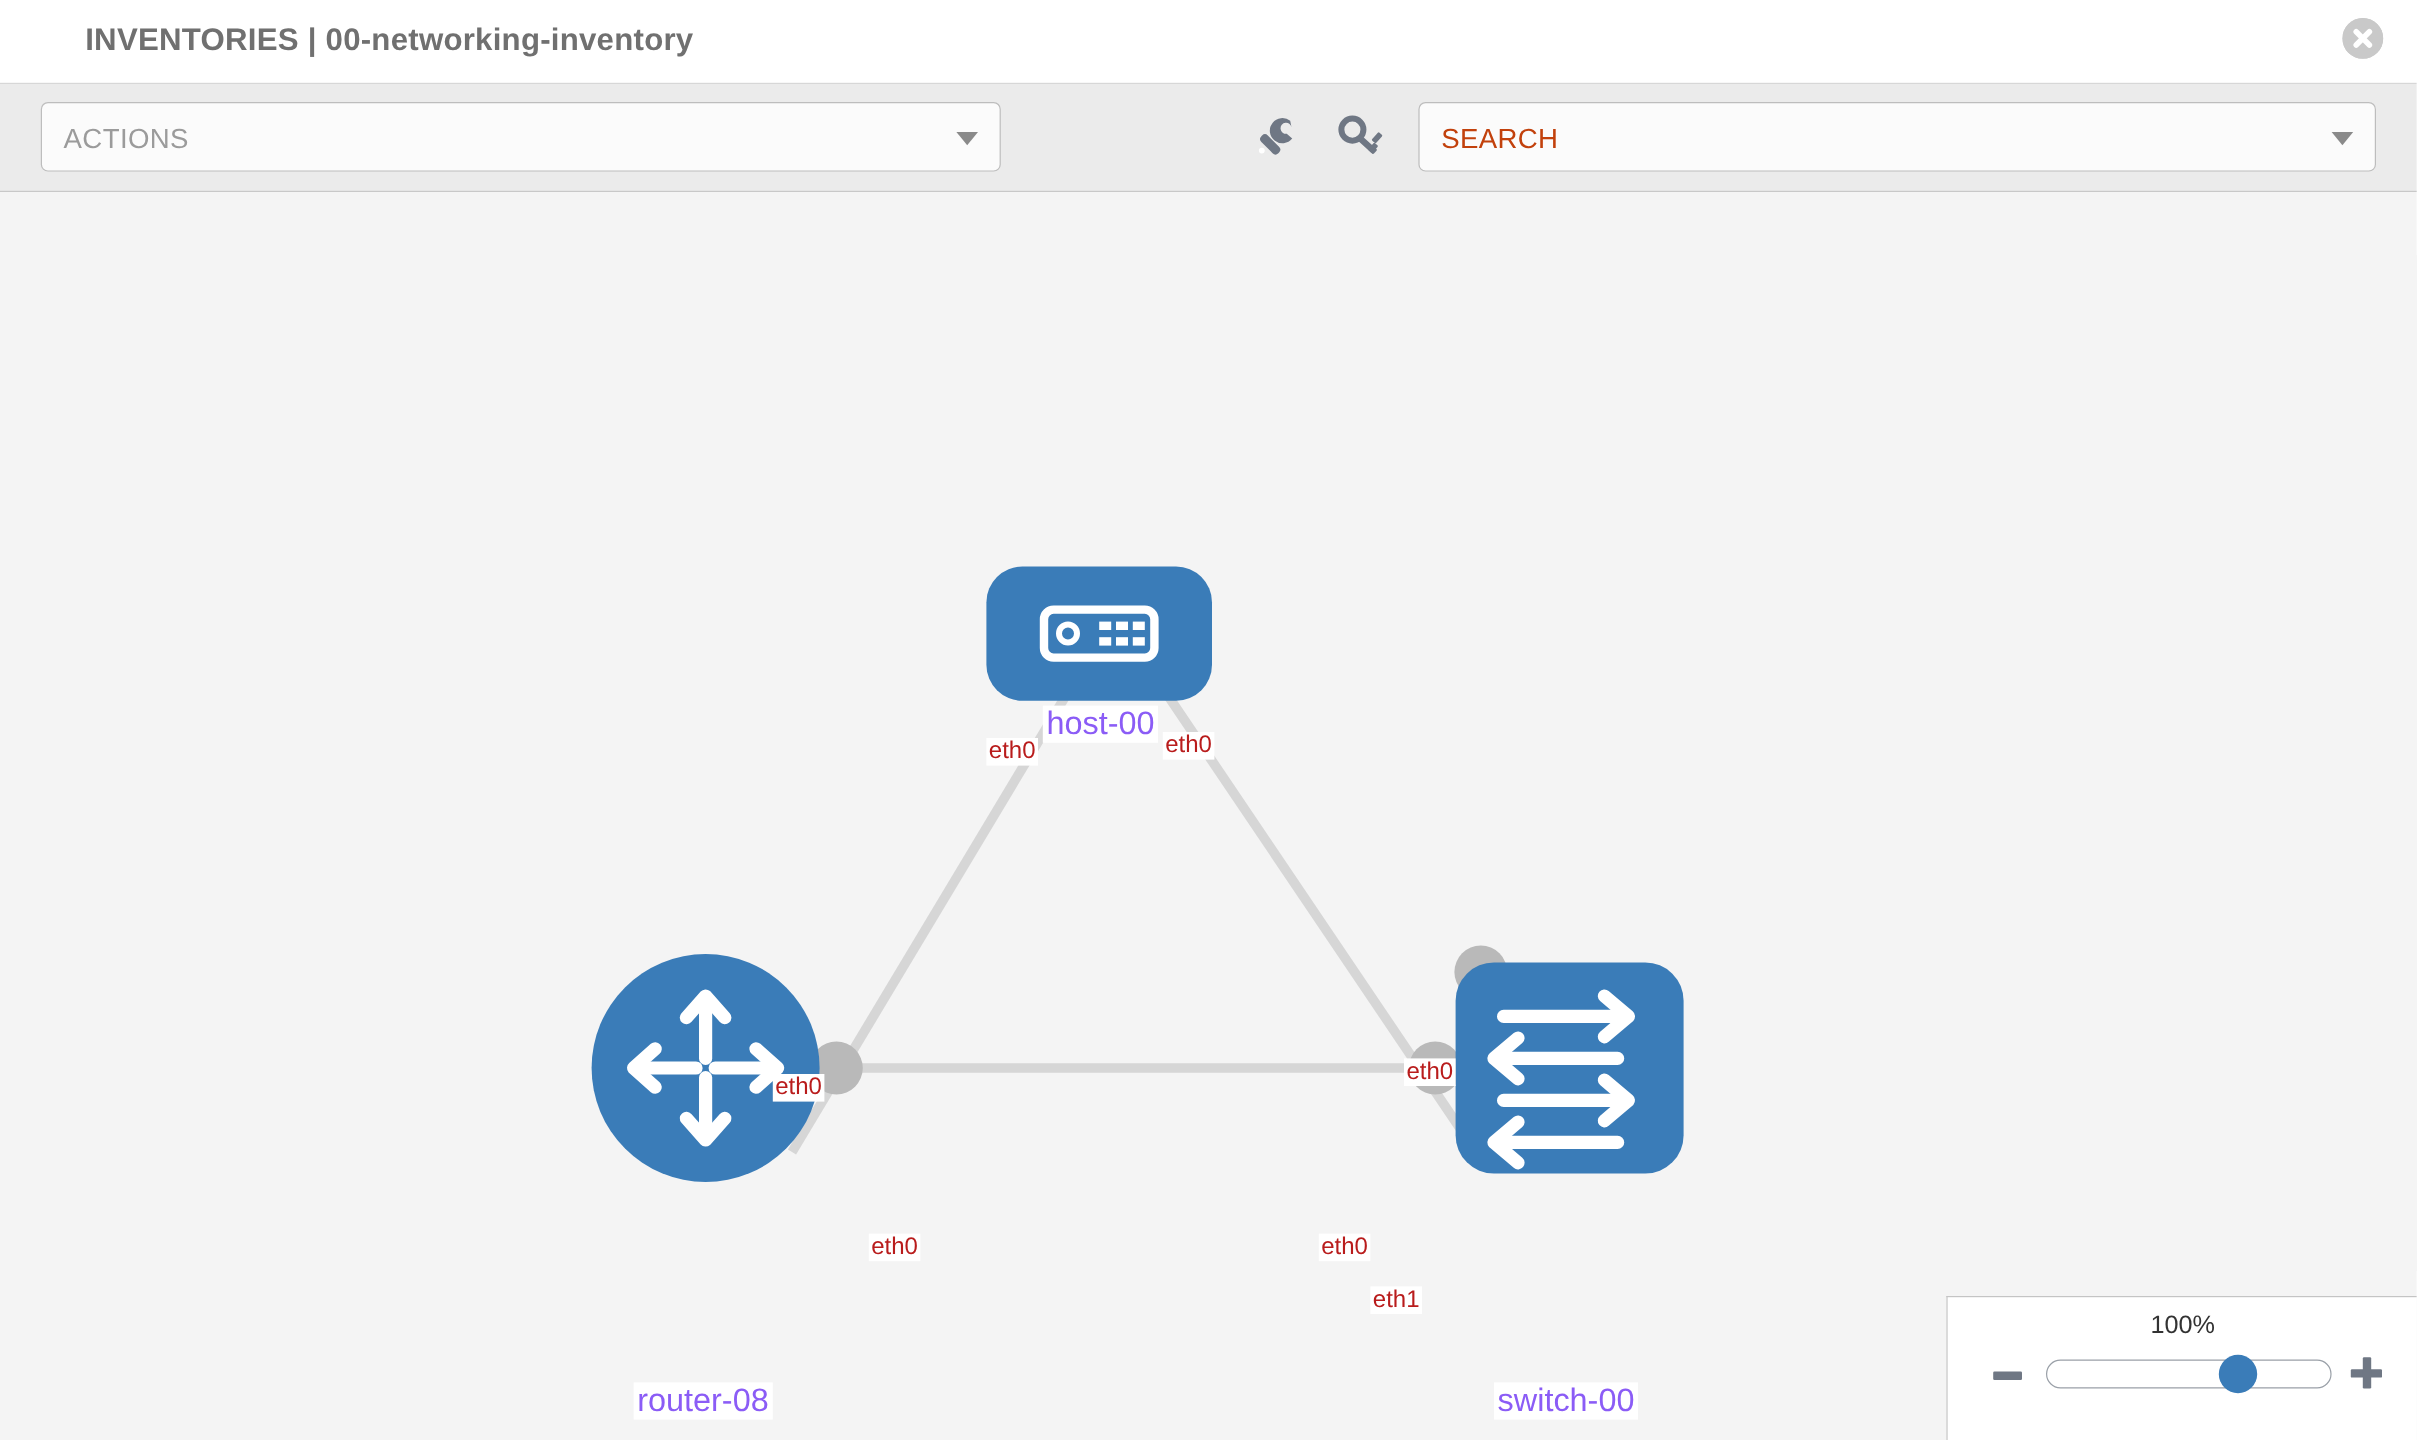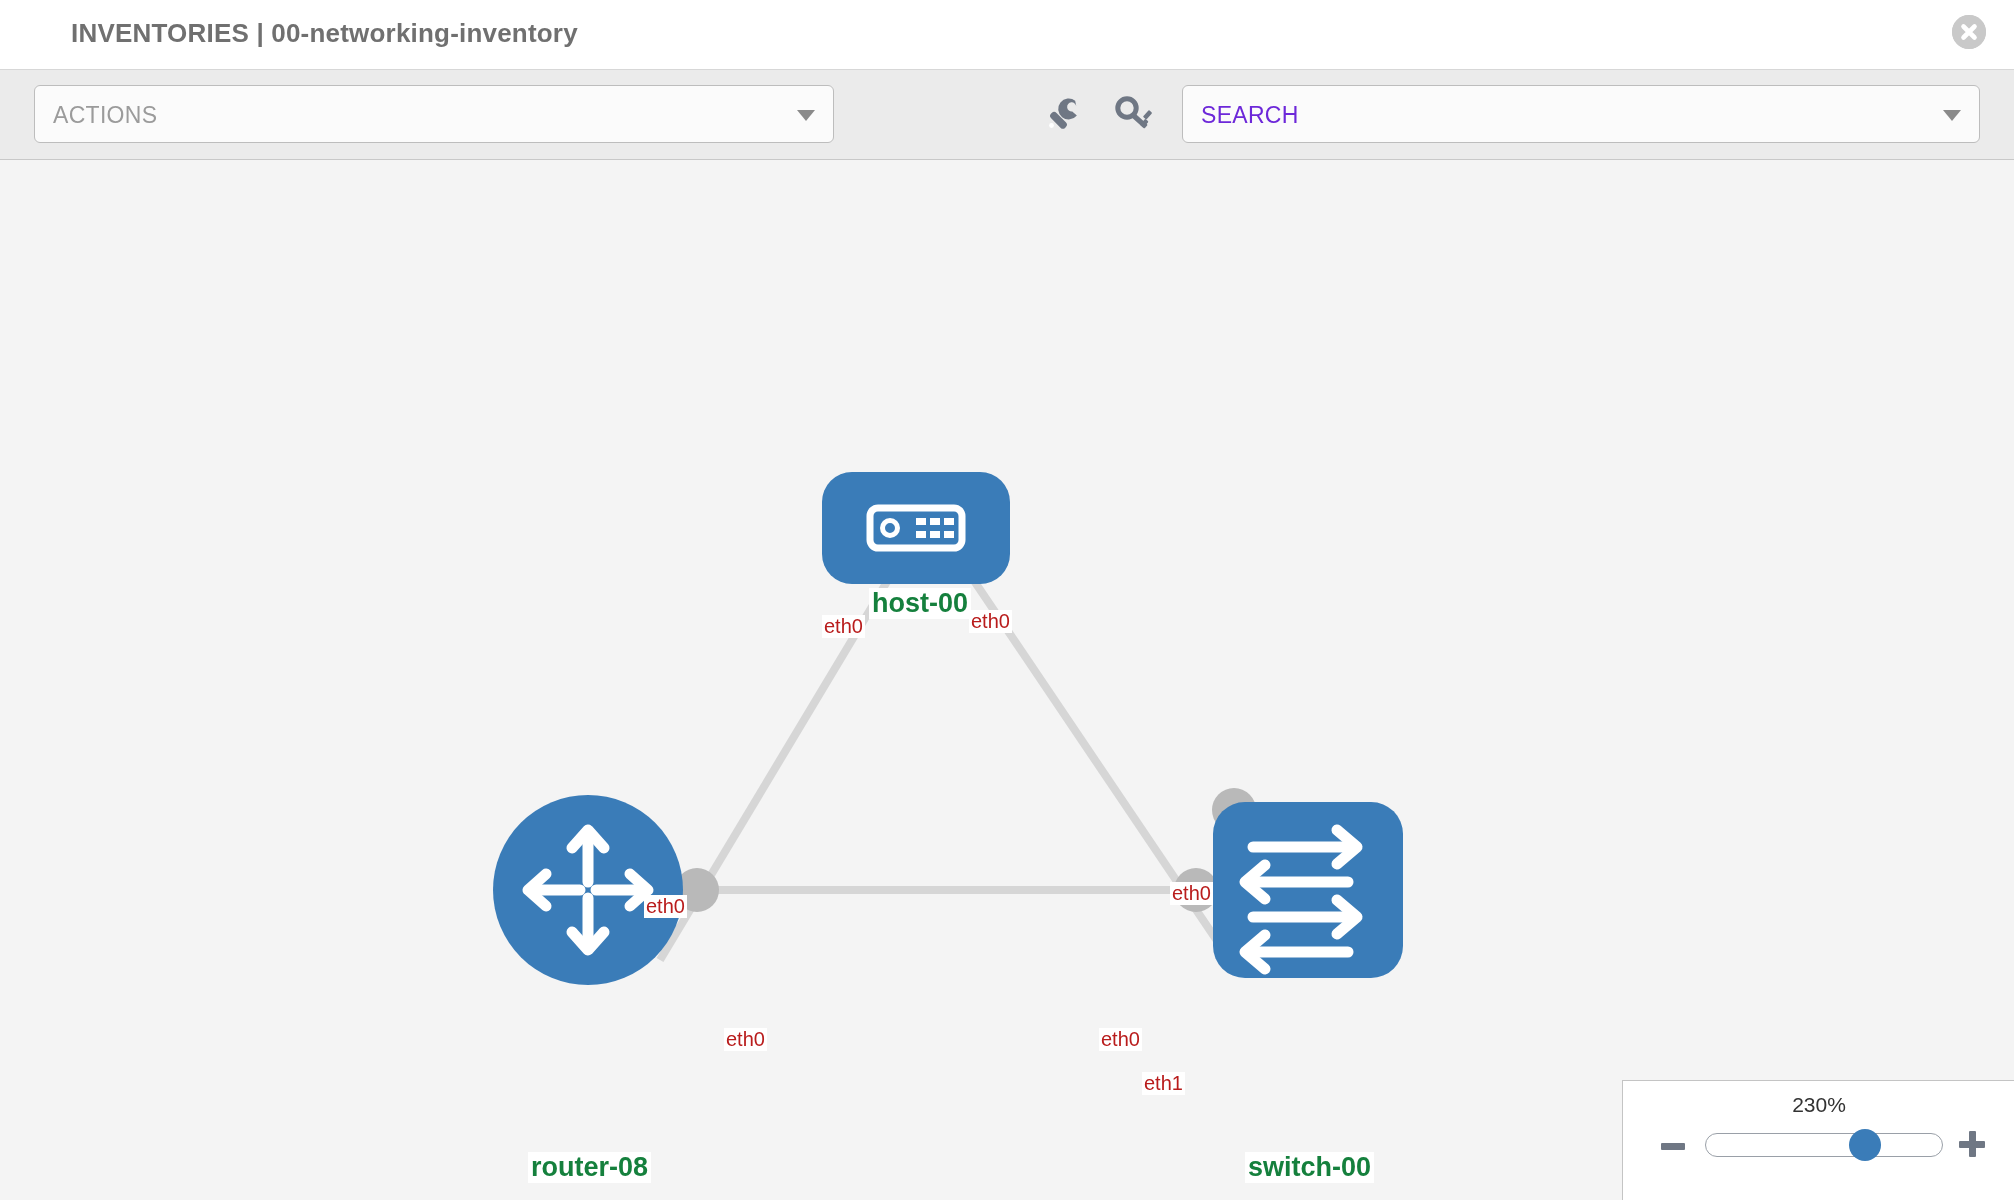--- a/index.html
+++ b/index.html
@@ -114,47 +114,46 @@
     border: 1px solid #bdbdbd;
     border-radius: 6px;
     box-sizing: border-box;
     cursor: text;
   }
   .search-box .placeholder {
     position: absolute;
     left: 18px;
     top: 16px;
     font-size: 23px;
-    color: #6d28d9;
+    color: #c2410c;
     letter-spacing: 0.3px;
   }
 
   
   .canvas {
     position: absolute;
     left: 0; top: 160px;
     width: 2014px;
     height: 1040px;
     background: #f4f4f4;
     overflow: hidden;
   }
   .canvas svg {
     position: absolute;
     left: 0; top: 0;
   }
 
   .node-label {
     position: absolute;
     font-size: 27px;
-    color: #15803d;
+    color: #8b5cf6;
     background: #ffffff;
     padding: 0 3px;
     white-space: nowrap;
     line-height: 1.15;
-    font-weight: bold;
   }
   .iface-label {
     position: absolute;
     font-size: 20px;
     color: #b91c1c;
     background: #ffffff;
     padding: 0 2px;
     white-space: nowrap;
     line-height: 1.15;
   }
@@ -344,20 +343,20 @@
     <div class="iface-label" style="left:822px; top:455px;">eth0</div>
     <div class="iface-label" style="left:969px; top:450px;">eth0</div>
     <div class="iface-label" style="left:644px; top:735px;">eth0</div>
     <div class="iface-label" style="left:1170px; top:722px;">eth0</div>
     <div class="iface-label" style="left:724px; top:868px;">eth0</div>
     <div class="iface-label" style="left:1099px; top:868px;">eth0</div>
     <div class="iface-label" style="left:1122px; top:912px;margin-left:20px;">eth1</div>
   </div>
 
   <div class="zoom-panel">
-    <div class="zoom-value">230%</div>
+    <div class="zoom-value">100%</div>
     <div class="zoom-minus"></div>
     <div class="zoom-track"></div>
     <div class="zoom-thumb"></div>
     <div class="zoom-plus"></div>
   </div>
 
 </div>
 
 </body></html>

